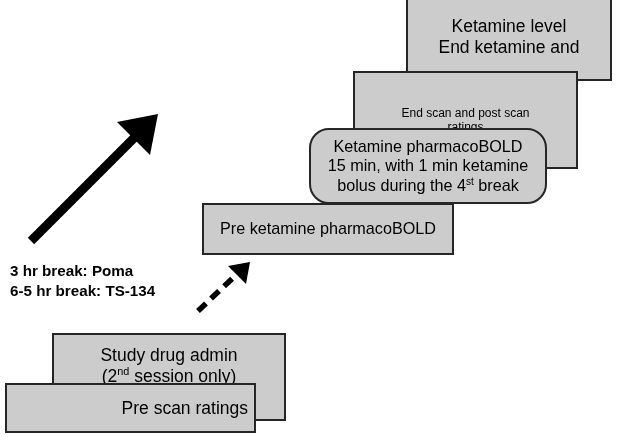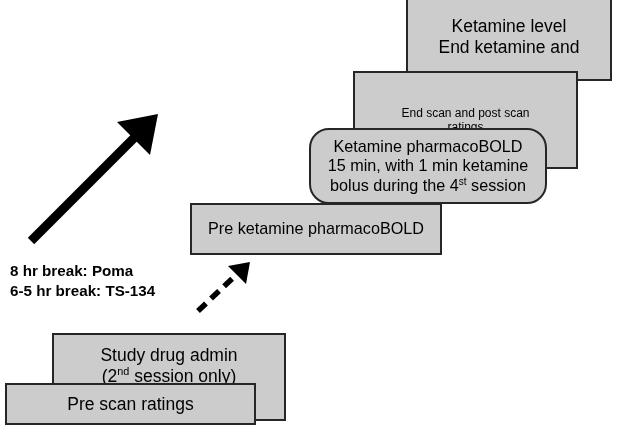--- a/index.html
+++ b/index.html
@@ -39,24 +39,24 @@
   sup {
     font-size: 0.62em;
     vertical-align: super;
     line-height: 0;
   }
 
   
   #box-end-ketamine  { left: 406px; top: -8px;  width: 206px; height: 89px;  font-size: 17.5px; }
   #box-end-scan      { left: 353px; top: 71px;  width: 225px; height: 98px;  font-size: 12px; }
   #box-ket-bold      { left: 309px; top: 128px; width: 238px; height: 76px;  font-size: 16.2px; border-radius: 20px; }
-  #box-pre-ket-bold  { left: 190px; top: 203px; width: 252px; height: 52px;  font-size: 16.2px; }
+  #box-pre-ket-bold  { left: 202px; top: 203px; width: 252px; height: 52px;  font-size: 16.2px; }
   #box-study-drug    { left: 52px;  top: 333px; width: 234px; height: 88px;  font-size: 17.5px;
                        align-items: flex-start; padding-top: 10px; z-index: 1; }
-  #box-pre-scan      { left: 5px;   top: 383px; width: 251px; height: 42px;  font-size: 17.5px; z-index: 2; }
+  #box-pre-scan      { left: 5px;   top: 383px; width: 251px; height: 50px;  font-size: 17.5px; z-index: 2; text-align: right; }
 
   
   #break-label {
     position: absolute;
     left: 10px;
     top: 261px;
     font-size: 15.2px;
     font-weight: bold;
     color: #000000;
     line-height: 1.32;
@@ -90,21 +90,21 @@
     <span class="txt">
       <span class="line">End scan and post scan</span>
       <span class="line">ratings</span>
     </span>
   </div>
 
   <div class="box" id="box-ket-bold">
     <span class="txt">
       <span class="line">Ketamine pharmacoBOLD</span>
       <span class="line">15 min, with 1 min ketamine</span>
-      <span class="line"><span>bolus during the 4</span><sup>st</sup><span> session</span></span>
+      <span class="line"><span>bolus during the 4</span><sup>st</sup><span> break</span></span>
     </span>
   </div>
 
   <div class="box" id="box-pre-ket-bold">
     <span class="txt">
       <span class="line">Pre ketamine pharmacoBOLD</span>
     </span>
   </div>
 
   <div class="box" id="box-study-drug">
@@ -114,21 +114,21 @@
     </span>
   </div>
 
   <div class="box" id="box-pre-scan">
     <span class="txt">
       <span class="line">Pre scan ratings</span>
     </span>
   </div>
 
   <div id="break-label">
-    <span class="line">8 hr break: Poma</span>
+    <span class="line">3 hr break: Poma</span>
     <span class="line">6-5 hr break: TS-134</span>
   </div>
 
   <svg class="arrow-svg" viewBox="0 0 632 437">
 
     <g>
       <line x1="31" y1="241" x2="143" y2="129" stroke="#000000" stroke-width="9" stroke-linecap="butt"></line>
       <polygon points="158,114 117,122 150,155" fill="#000000"></polygon>
     </g>
 

